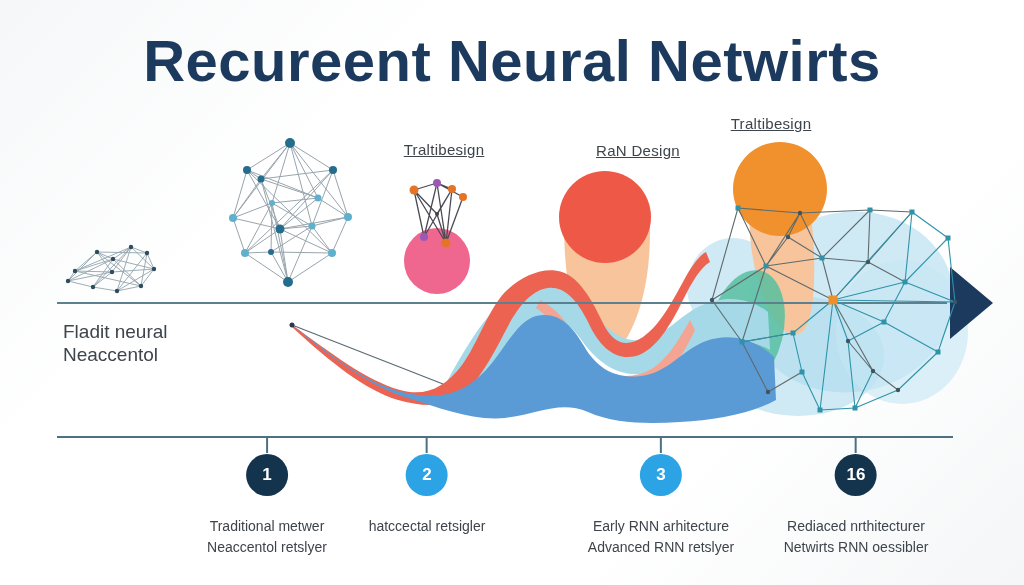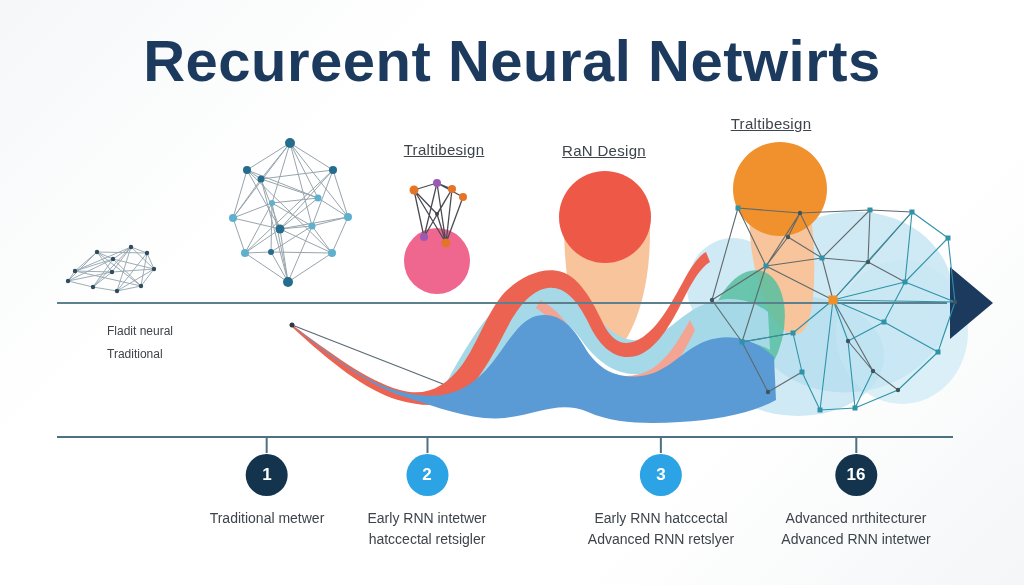--- a/index.html
+++ b/index.html
@@ -4,30 +4,30 @@
 <style>
   html,body{margin:0;padding:0;background:#ffffff;}
   .canvas{position:relative;width:1024px;height:585px;overflow:hidden;
     font-family:"Liberation Sans",sans-serif;
     background:linear-gradient(135deg,#f5f7f8 0%,#ffffff 28%,#ffffff 72%,#f4f6f7 100%);}
   svg{position:absolute;left:0;top:0;}
   .title{position:absolute;top:27px;left:0;width:100%;text-align:center;
     font-size:58px;font-weight:bold;color:var(--navy,#1c3a5e);letter-spacing:.5px;white-space:nowrap;}
   .stage-label{position:absolute;transform:translateX(-50%);font-size:15px;
     color:var(--text,#3d444b);letter-spacing:.3px;white-space:nowrap;text-decoration:underline;}
-  .left-caption{position:absolute;left:63px;top:320px;font-size:12px;
-    color:var(--text,#3d444b);line-height:23px;margin-left:44px;}
+  .left-caption{position:absolute;left:63px;top:320px;font-size:19px;
+    color:var(--text,#3d444b);line-height:23px;}
   .milestone{position:absolute;top:437px;transform:translateX(-50%);
     display:flex;flex-direction:column;align-items:center;}
   .tick{width:2px;height:16px;background:var(--tline,#4f7081);}
   .badge{width:42px;height:42px;border-radius:50%;display:flex;align-items:center;
     justify-content:center;color:#fff;font-weight:bold;font-size:17px;margin-top:1px;}
   .m-navy{background:var(--badge-navy,#14344e);}
   .m-blue{background:var(--badge-blue,#2ba3e4);}
-  .caption{margin-top:12px;text-align:center;font-size:14px;color:var(--text,#3d444b);
+  .caption{margin-top:20px;text-align:center;font-size:14px;color:var(--text,#3d444b);
     line-height:21px;white-space:nowrap;}
   
   .axis{stroke:var(--axis,#5d808f);stroke-width:2;}
   .tline{stroke:var(--tline,#4f7081);stroke-width:2;}
   .arrow{fill:var(--navy,#1c3a5e);}
   .mesh-e{stroke:var(--mesh-edge,#93a4ae);stroke-width:.9;fill:none;}
   .mesh-n{fill:var(--mesh-node,#2e4c5c);}
   .lnet-e{stroke:var(--lnet-edge,#98a5ad);stroke-width:1;fill:none;}
   .lnet-d{fill:var(--lnet-node-dark,#256d8d);}
   .lnet-l{fill:var(--lnet-node-light,#5fb0cd);}
@@ -175,63 +175,63 @@
       <rect class="rn-orange" x="828.5" y="295.5" width="9" height="9"></rect>
     </g>
 
     <line class="tline" x1="57" y1="437" x2="953" y2="437"></line>
   </svg>
 
   <div class="title">Recureent Neural Netwirts</div>
 
   <div class="left-caption">
     <div>Fladit neural</div>
-    <div>Traditional</div>
+    <div>Neaccentol</div>
   </div>
 
   <div class="stage-label" style="left:444px;top:141px">Traltibesign</div>
-  <div class="stage-label" style="left:604px;top:142px">RaN Design</div>
+  <div class="stage-label" style="left:638px;top:142px">RaN Design</div>
   <div class="stage-label" style="left:771px;top:115px">Traltibesign</div>
 
   <div class="milestone" style="left:267px">
     <div class="tick"></div>
     <div class="badge m-navy">
       <span>1</span>
     </div>
     <div class="caption">
       <div>Traditional metwer</div>
+      <div>Neaccentol retslyer</div>
     </div>
   </div>
 
   <div class="milestone" style="left:427px">
     <div class="tick"></div>
     <div class="badge m-blue">
       <span>2</span>
     </div>
     <div class="caption">
-      <div>Early RNN intetwer</div>
       <div>hatccectal retsigler</div>
     </div>
   </div>
 
   <div class="milestone" style="left:661px">
     <div class="tick"></div>
     <div class="badge m-blue">
       <span>3</span>
     </div>
     <div class="caption">
-      <div>Early RNN hatccectal</div>
+      <div>Early RNN arhitecture</div>
       <div>Advanced RNN retslyer</div>
     </div>
   </div>
 
   <div class="milestone" style="left:856px">
     <div class="tick"></div>
     <div class="badge m-navy">
       <span>16</span>
     </div>
     <div class="caption">
-      <div>Advanced nrthitecturer</div>
-      <div>Advanced RNN intetwer</div>
+      <div>Rediaced nrthitecturer</div>
+      <div>Netwirts RNN oessibler</div>
     </div>
   </div>
 
 </div>
 
 </body></html>

